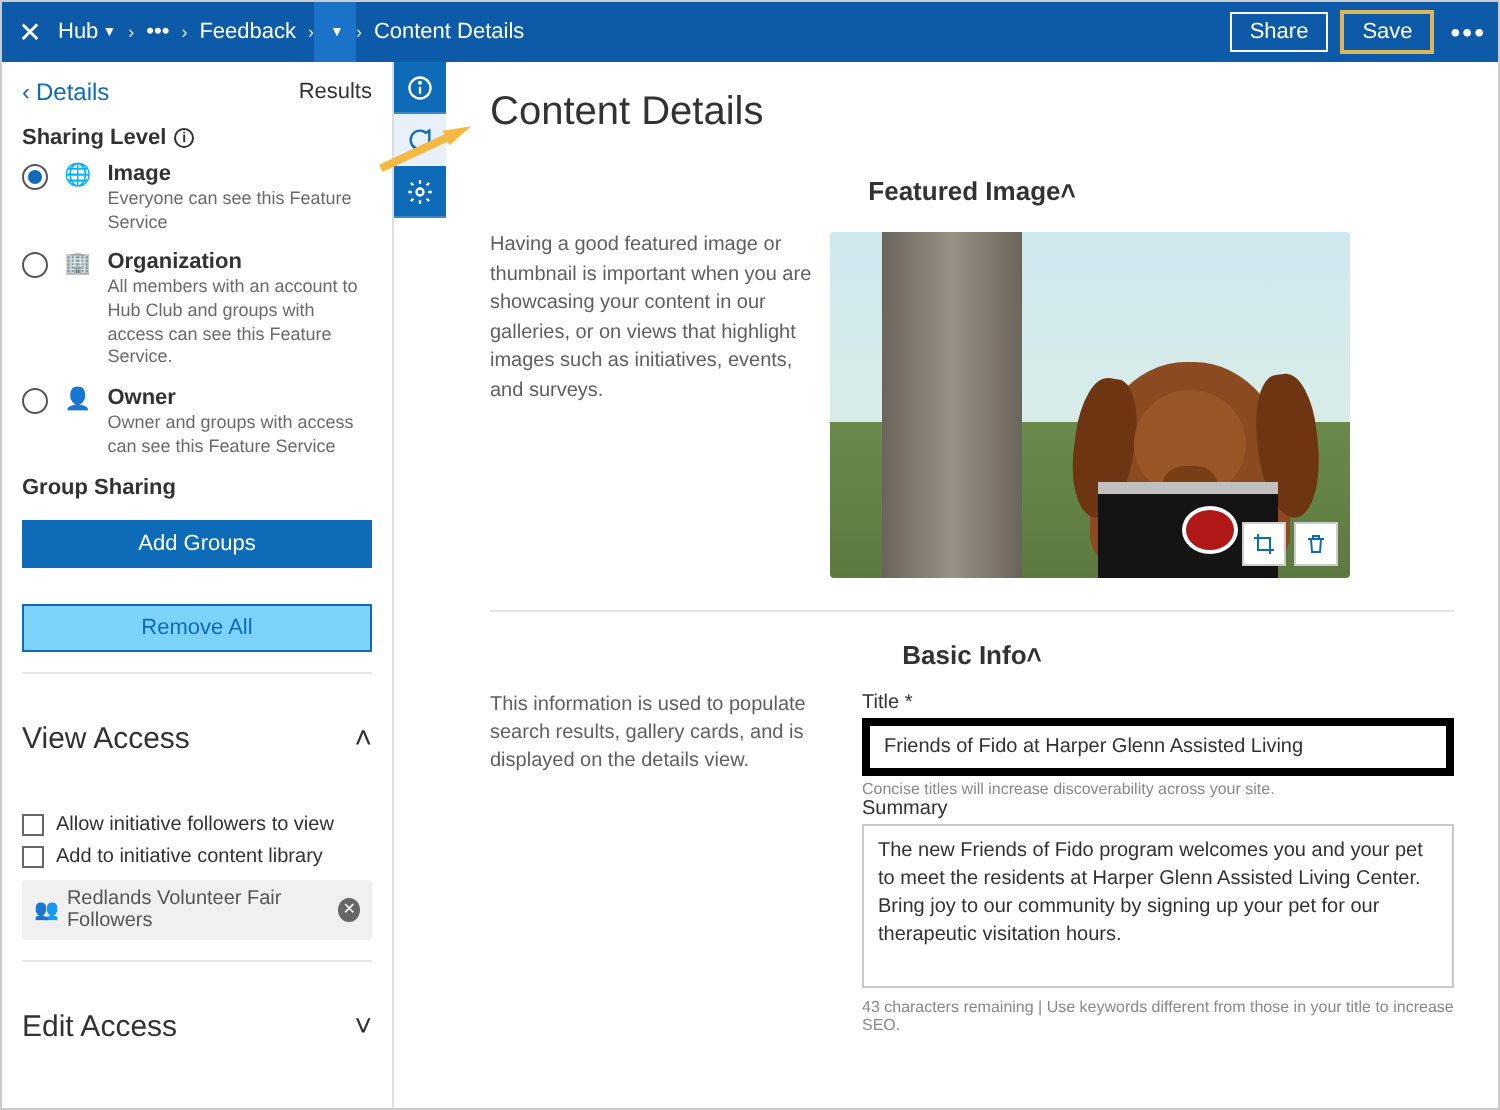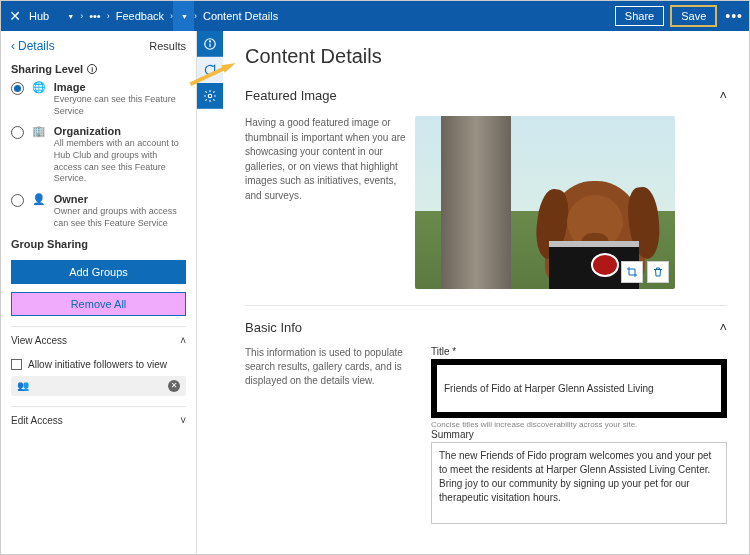--- a/index.html
+++ b/index.html
@@ -1,21 +1,21 @@
 <!DOCTYPE html>
 <html><head>
 <meta charset="utf-8">
 <style>
   * { box-sizing: border-box; margin: 0; padding: 0; font-family: -apple-system, "Segoe UI", Arial, sans-serif; }
   body { width: 750px; height: 555px; overflow: hidden; background: #fff; border: 1px solid #ccc; }
   
   
   .topbar { height: 30px; background: #0d5ba8; display: flex; align-items: center; color: #fff; font-size: 11px; padding: 0 6px; }
   .tb-x { width: 16px; text-align: center; font-size: 14px; cursor: pointer; }
-  .crumb { padding: 0 6px; display: flex; align-items: center; height: 100%; gap: 16px; white-space: nowrap; }
+  .crumb { padding: 0 6px; display: flex; align-items: center; height: 100%; gap: 0; white-space: nowrap; }
   .crumb.active { background: #1a72c9; }
   .chev { font-size: 9px; opacity: .9; }
   .caret { font-size: 7px; margin-left: 2px; }
   .tb-spacer { flex: 1; }
   .tb-btn { border: 1px solid #fff; padding: 3px 9px; margin-left: 6px; font-size: 11px; cursor: pointer; color:#fff;text-align:center; }
   .tb-btn.save { border: 2px solid #d9b65a; }
   .tb-dots { margin-left: 8px; font-size: 14px; letter-spacing: 1px; cursor:pointer; }
 
   .main { display: flex; height: calc(100% - 30px); }
 
@@ -26,38 +26,38 @@
   .results { color: #323232; }
   .sec-label { font-weight: 600; font-size: 11px; margin: 8px 0 6px; display:flex; align-items:center; gap:4px;}
   .info-dot { width: 10px; height: 10px; border-radius: 50%; border: 1px solid #333; font-size: 7px; display:inline-flex; align-items:center; justify-content:center; }
   .radio-row { display: flex; align-items: flex-start; gap: 8px; margin-bottom: 8px; }
   .radio { width: 13px; height: 13px; border: 1px solid #555; border-radius: 50%; margin-top: 1px; flex-shrink:0; display:flex; align-items:center; justify-content:center;}
   .radio.sel::after { content:""; width:7px; height:7px; background:#0d6bb8; border-radius:50%; }
   .r-icon { width:14px; text-align:center; }
   .r-title { font-weight: 600; font-size: 11px; color:#323232;}
   .r-desc { font-size: 9px; color: #6a6a6a; line-height: 1.3; margin-top:1px; padding-right:2px;}
   .btn-primary { background: #0d6bb8; color: #fff; border: 1px solid #0d6bb8; width: 100%; padding: 5px 0; font-size: 11px; margin-top: 4px; cursor:pointer;}
-  .btn-outline { background: #f0abfc; color: #0d6bb8; border: 1px solid #0d6bb8; width: 100%; padding: 5px 0; font-size: 11px; margin-top: 8px; cursor:pointer;}
-  .acc-head { display: flex; justify-content: space-between; padding: 8px 0; border-top: 1px solid #e5e5e5; margin-top: 10px; cursor:pointer; font-size:10px; color:#323232;}
+  .btn-outline { background: #7dd3fc; color: #0d6bb8; border: 1px solid #0d6bb8; width: 100%; padding: 5px 0; font-size: 11px; margin-top: 18px; cursor:pointer;}
+  .acc-head { display: flex; justify-content: space-between; padding: 24px 0; border-top: 1px solid #e5e5e5; margin-top: 10px; cursor:pointer; font-size:15px; color:#323232;}
   .checkrow { display:flex; align-items:center; gap:6px; font-size:10px; margin:5px 0;}
   .checkbox { width:11px; height:11px; border:1px solid #666; }
   .chip { background:#f0f0f0; border-radius:2px; padding:4px 6px; display:flex; align-items:center; justify-content:space-between; font-size:10px; margin-top:6px; color:#555;}
   .chip-x { width:12px; height:12px; border-radius:50%; background:#666; color:#fff; font-size:8px; display:flex; align-items:center; justify-content:center; cursor:pointer;}
 
   
   .vtabs { width: 26px; display:flex; flex-direction:column; position:relative;}
   .vtab { width:26px; height:26px; background:#0d6bb8; color:#fff; display:flex; align-items:center; justify-content:center; border-bottom:1px solid rgba(255,255,255,.2); cursor:pointer;}
   .vtab.light { background:#e8f0fa; color:#0d6bb8; }
   .arrow { position:absolute; left:26px; top:34px; width:0; height:0; border-left:14px solid #f5b941; border-top:4px solid transparent; border-bottom:4px solid transparent; transform: rotate(-25deg); transform-origin: left center;}
   .arrow::before { content:""; position:absolute; left:-50px; top:-2px; width:40px; height:4px; background:#f5b941; transform-origin:right center;}
 
   
   .content { flex:1; padding: 14px 22px; overflow:auto; font-size:11px; color:#323232;}
   .h1 { font-size: 20px; font-weight: 400; color:#323232; margin-bottom: 14px;}
-  .section-head { display:flex; justify-content:space-between; align-items:center; font-size:13px; color:#323232; padding:6px 0; border-bottom:1px solid transparent; cursor:pointer;}
+  .section-head { display:flex; justify-content:center; align-items:center; font-size:13px; color:#323232; padding:6px 0; border-bottom:1px solid transparent; cursor:pointer;font-weight:bold;}
   .feat-body { display:flex; margin-top:6px;}
   .feat-text { flex: 0 0 170px; font-size:10px; color:#5f5f5f; line-height:1.45;}
   .feat-text p { margin-bottom:10px;}
   .feat-img { flex:1; position:relative; }
   .img-box { width: 260px; height:173px; position:relative; border-radius:2px; overflow:hidden; }
   .img-sky { position:absolute; inset:0; background: linear-gradient(#cfe8ef,#d8ede8 55%, #6a8a4c 55%, #5c7a40);}
   .img-trunk { position:absolute; left:26px; top:0; width:70px; height:100%; background:linear-gradient(90deg,#6b645a,#9a9185,#6b645a);}
   .img-dog { position:absolute; right:16px; bottom:0; width:150px; height:142px; }
   .dog-body { position:absolute; bottom:0; right:14px; width:100px; height:108px; background:#8b4a1f; border-radius:48% 48% 30% 30% / 54% 54% 20% 20%; }
   .dog-ear { position:absolute; background:#6e3513; border-radius:50% 50% 60% 60%; }
@@ -69,21 +69,21 @@
   .patch { position:absolute; bottom:12px; right:40px; width:28px; height:24px; border-radius:50%; background:#b01818; border:2px solid #fff;}
   .img-actions { position:absolute; bottom:6px; right:6px; display:flex; gap:4px;}
   .img-act { width:22px; height:22px; background:#fff; border:1px solid #ccc; display:flex; align-items:center; justify-content:center; font-size:11px; cursor:pointer;}
   .del { color:#0d6bb8;}
   hr.sep { border:none; border-top:1px solid #e3e3e3; margin:16px 0 8px;}
   .basic-body { display:flex; gap:16px; margin-top:4px;}
   .basic-text { flex: 0 0 170px; font-size:10px; color:#5f5f5f; line-height:1.4;}
   .basic-form { flex:1;}
   .flabel { font-size:10px; color:#323232; margin-bottom:2px;}
   .req { color:#323232;}
-  .tinput { width:100%; border:6px solid #000000; padding:18px 7px; font-size:10px; color:#323232;}
+  .tinput { width:100%; border:4px solid #000000; padding:5px 7px; font-size:10px; color:#323232;}
   .hint { font-size:8px; color:#888; margin-top:2px;}
   .tarea { width:100%; height:82px; border:1px solid #c9c9c9; padding:6px 7px; font-size:10px; color:#323232; resize:none; line-height:1.4;}
   svg { display:block; }
 </style>
 </head>
 <body>
 
 <div class="topbar">
   <div class="tb-x">✕</div>
   <div class="crumb">
@@ -158,23 +158,28 @@
     <button class="btn-outline">Remove All</button>
 
     <div class="acc-head">
       <span>View Access</span>
       <span>˄</span>
     </div>
     <div class="checkrow">
       <div class="checkbox"></div>
       <span>Allow initiative followers to view</span>
     </div>
+    <div class="checkrow">
+      <div class="checkbox"></div>
+      <span>Add to initiative content library</span>
+    </div>
     <div class="chip">
       <span style="display:flex;align-items:center;gap:4px;">
         <span>👥</span>
+        <span>Redlands Volunteer Fair Followers</span>
       </span>
       <span class="chip-x">✕</span>
     </div>
 
     <div class="acc-head">
       <span>Edit Access</span>
       <span>˅</span>
     </div>
   </div>
 
@@ -250,16 +255,17 @@
       <div class="basic-text">This information is used to populate search results, gallery cards, and is displayed on the details view.</div>
       <div class="basic-form">
         <div class="flabel">
           <span>Title</span> <span class="req">*</span>
         </div>
         <input class="tinput" value="Friends of Fido at Harper Glenn Assisted Living" style="">
         <div class="hint">Concise titles will increase discoverability across your site.</div>
 
         <div class="flabel" style="">Summary</div>
         <textarea class="tarea" style="">The new Friends of Fido program welcomes you and your pet to meet the residents at Harper Glenn Assisted Living Center. Bring joy to our community by signing up your pet for our therapeutic visitation hours.</textarea>
+        <div class="hint">43 characters remaining | Use keywords different from those in your title to increase SEO.</div>
       </div>
     </div>
   </div>
 </div>
 
 </body></html>

